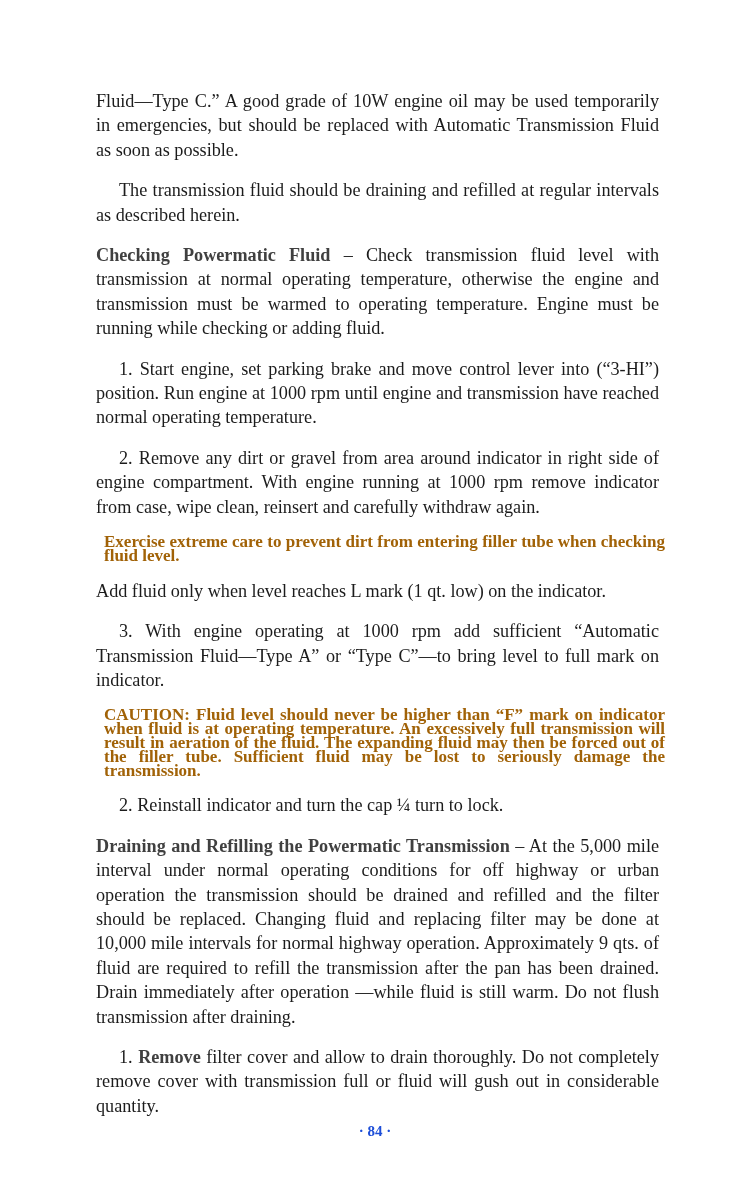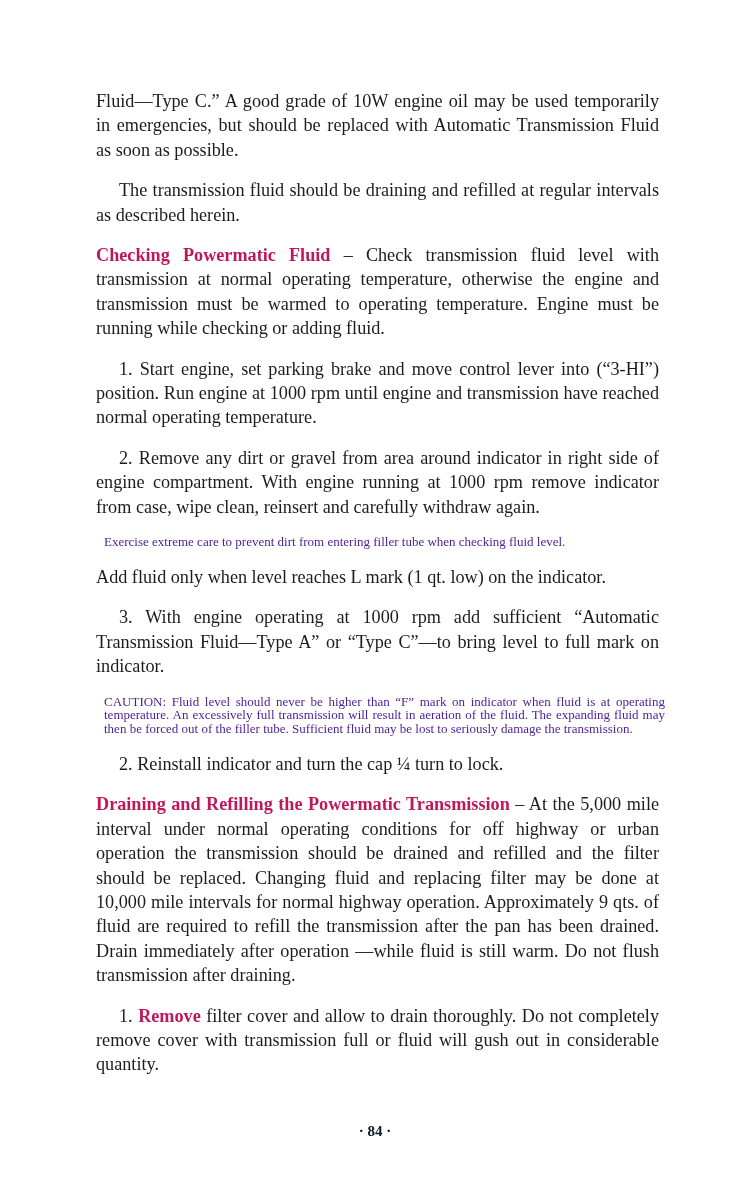--- a/index.html
+++ b/index.html
@@ -6,30 +6,30 @@
   body { width: 750px; height: 1195px; position: relative; overflow: hidden; }
   .page {
     position: absolute; left: 80px; top: 73px; width: 595px;
     font-family: "Liberation Serif", "DejaVu Serif", serif;
     color: #1c1c1c; font-size: 18.2px; line-height: 24.4px;
     text-align: justify;
   }
   .p { margin: 16px; }
   .indent { text-indent: 23px; }
   .gap { margin-top: 5px; }
-  b.h { font-weight: bold; color: #be185d; }
+  b.h { font-weight: bold; color: #404040; }
   .note {
-    font-weight: normal; font-size: 13px; line-height: 13.8px;
-    margin: 3px 10px 3px 24px; color: #4c1d95;
+    font-weight: bold; font-size: 17px; line-height: 13.8px;
+    margin: 3px 10px 3px 24px; color: #a16207;
   }
   .caution { margin-top: 4px; margin-bottom: 4px; }
   .folio {
     position: absolute; top: 1123px; left: 0; width: 750px; text-align: center;
     font-family: "Liberation Serif", "DejaVu Serif", serif; font-weight: bold;
-    font-size: 15px; color: #0f172a;
+    font-size: 15px; color: #1d4ed8;
   }
 </style>
 </head>
 <body>
 
 <div class="page">
   <p class="p">Fluid—Type C.” A good grade of 10W engine oil may be used temporarily in emergencies, but should be replaced with Automatic Transmission Fluid as soon as possible.</p>
   <p class="p indent">The transmission fluid should be draining and refilled at regular intervals as described herein.</p>
 
   <p class="p gap"><b class="h">Checking Powermatic Fluid</b><span> – Check transmission fluid level with transmission at normal operating temperature, otherwise the engine and transmission must be warmed to operating temperature. Engine must be running while checking or adding fluid.</span></p>

